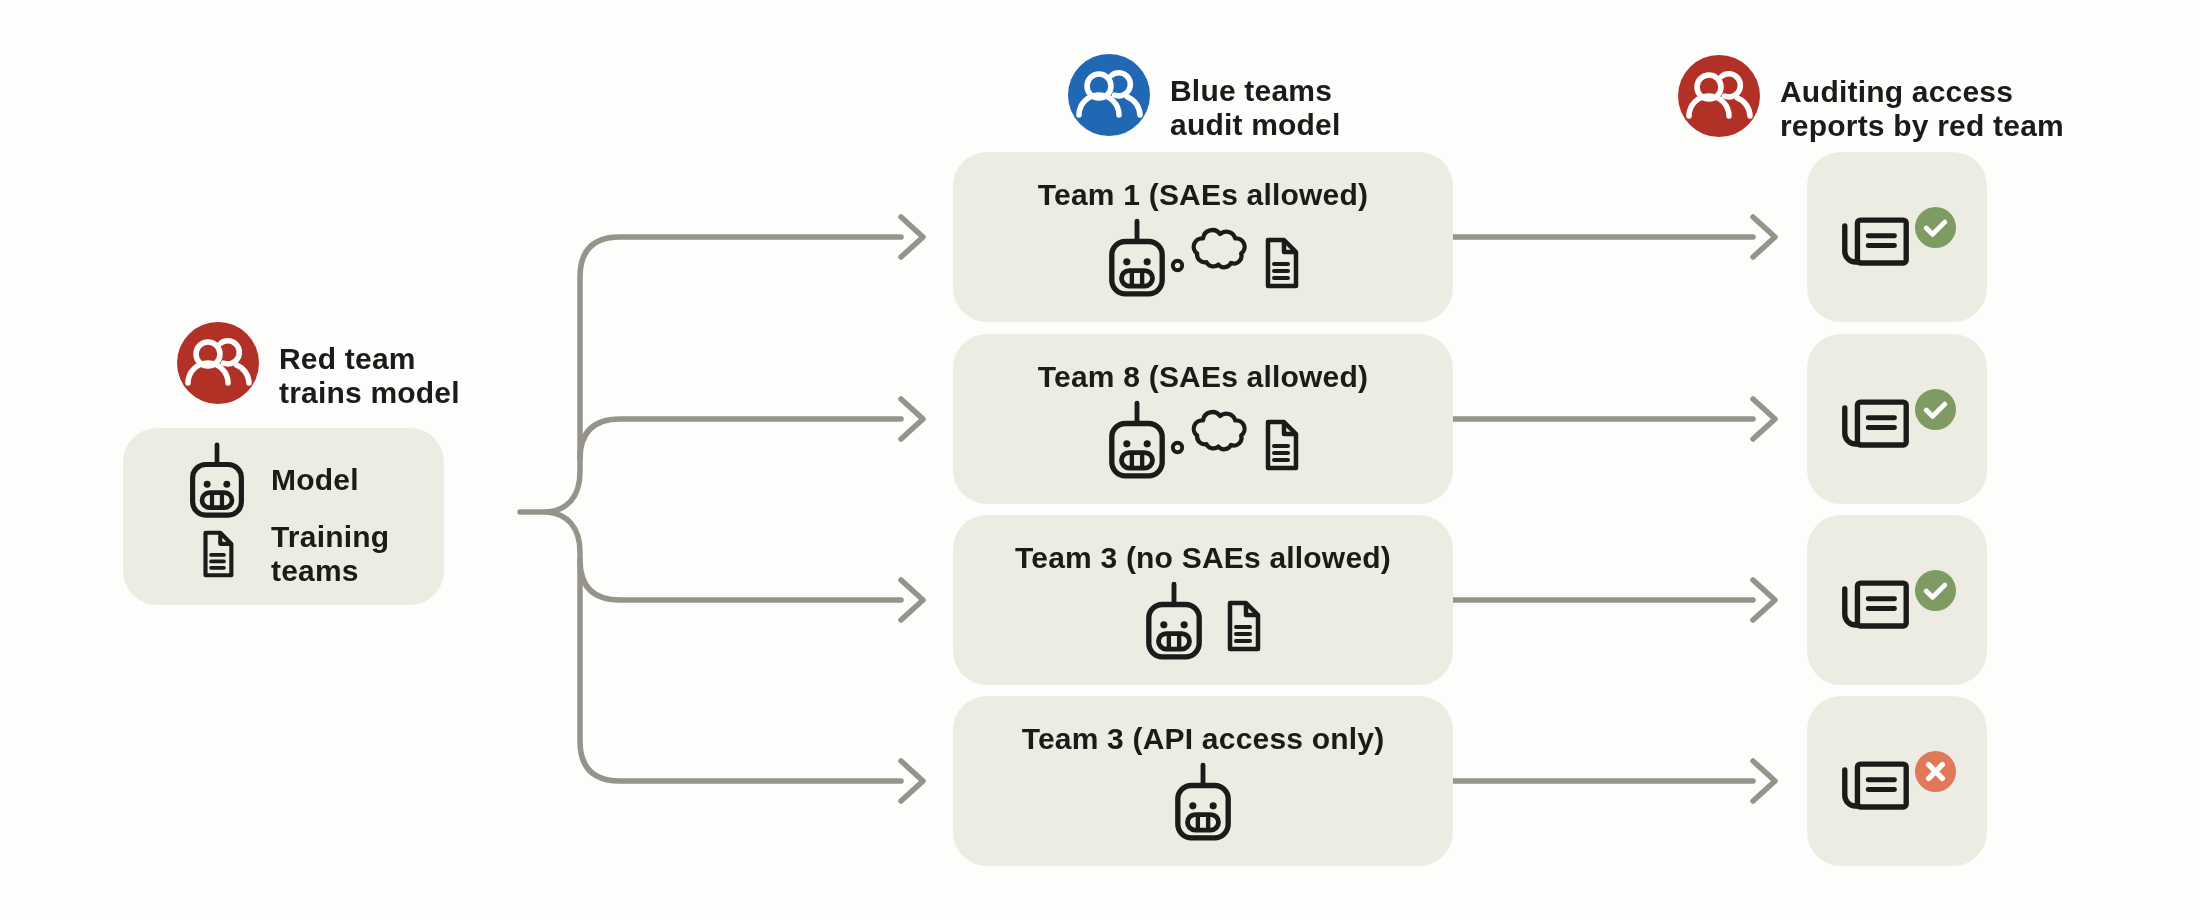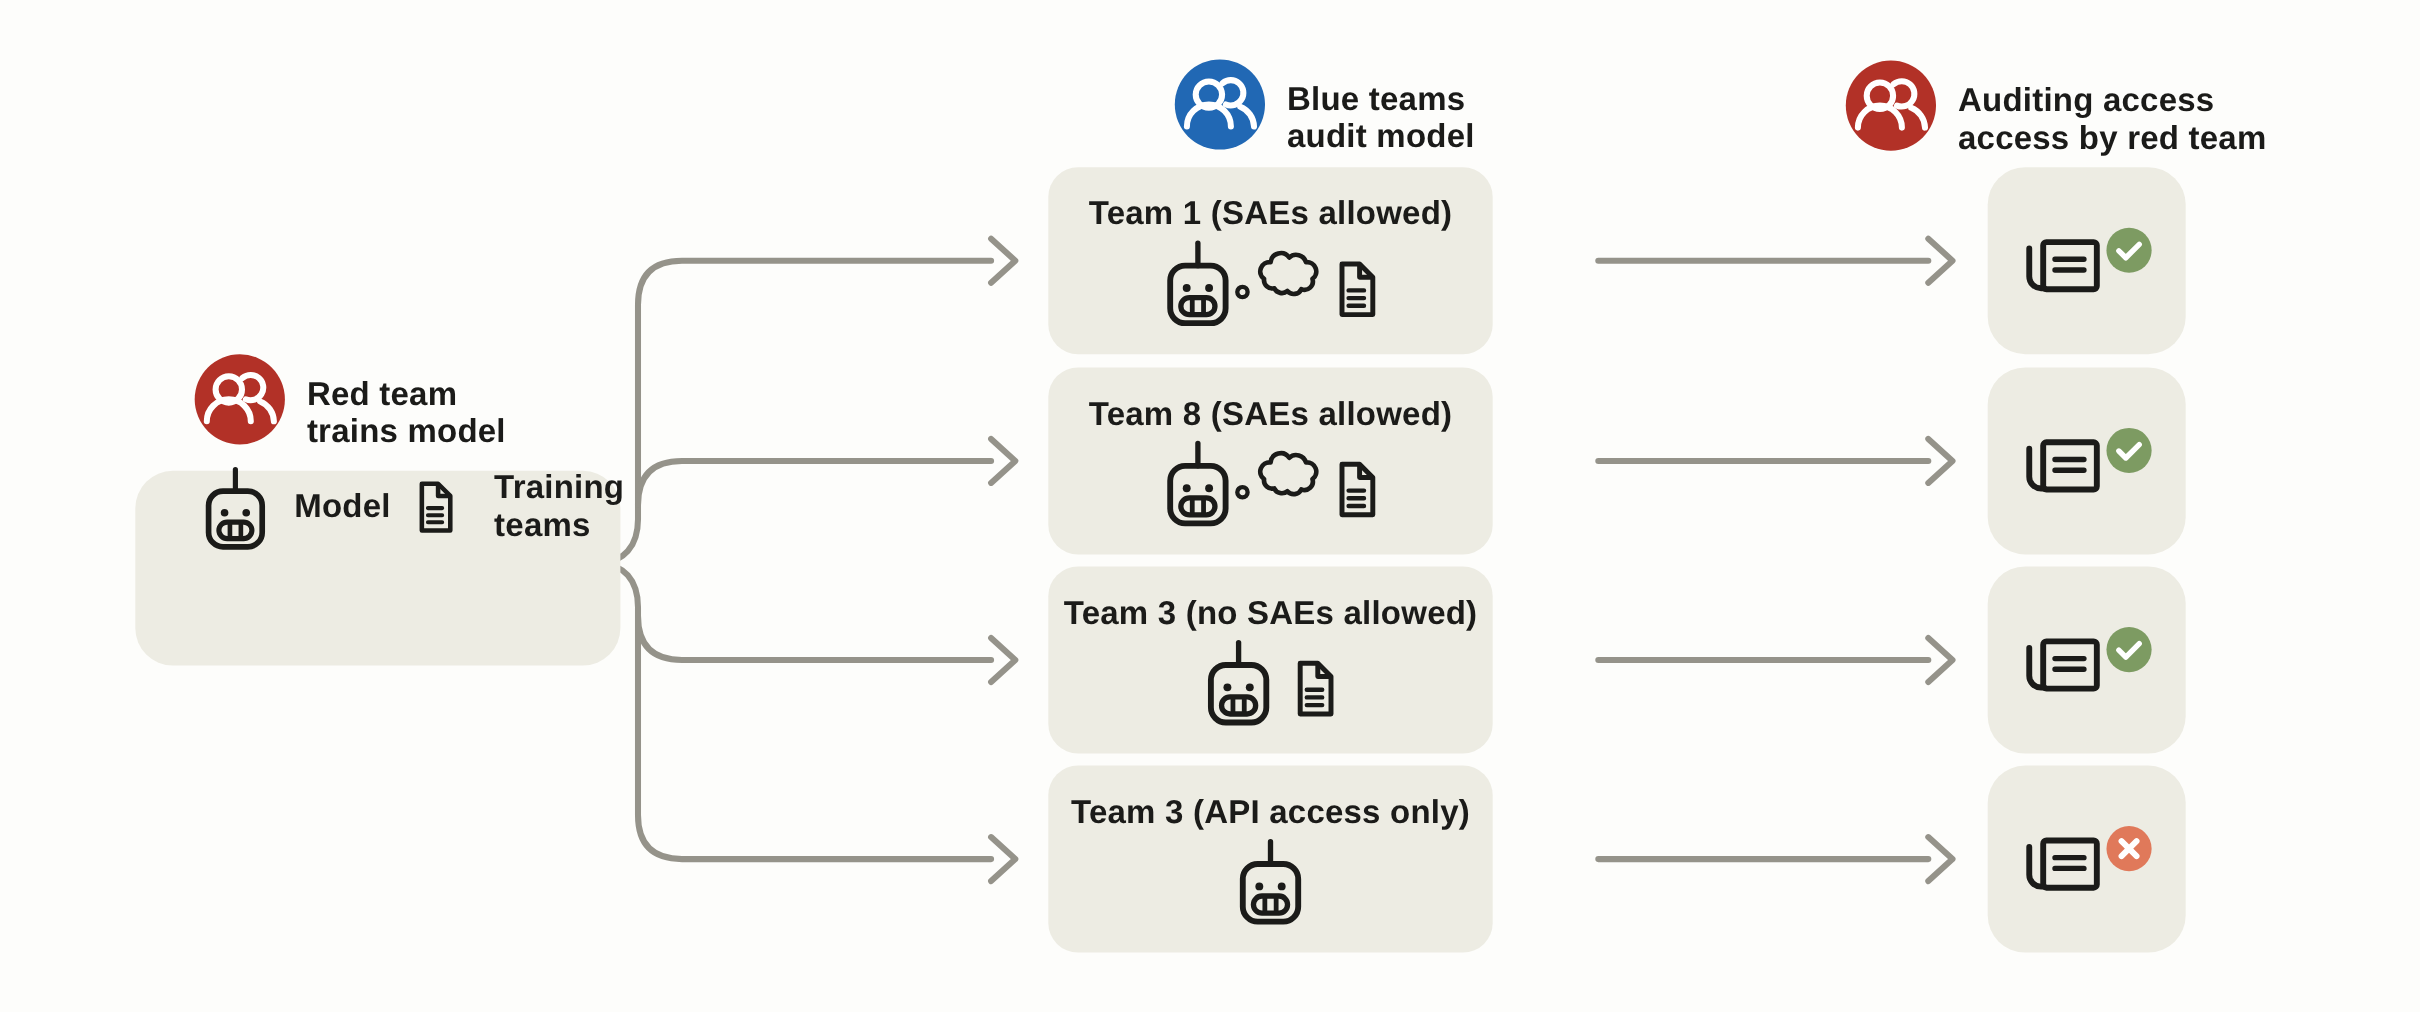--- a/index.html
+++ b/index.html
@@ -19,26 +19,26 @@
   .disc{width:82px;height:82px;border-radius:50%;flex:0 0 auto;display:flex;align-items:center;justify-content:center;}
   .disc-red{background:var(--red,#b23127);}
   .disc-blue{background:var(--blue,#2168b4);}
   .legend-text{margin-left:20px;padding-top:20px;font-weight:700;font-size:30px;line-height:34px;letter-spacing:.2px;white-space:nowrap;}
   .legend-red{left:177px;top:322px;}
   .legend-blue{left:1068px;top:54px;}
   .legend-grading{left:1678px;top:55px;}
 
   
   .box{position:absolute;background:var(--box-bg,#edece3);border-radius:34px;}
-  .source-box{left:123px;top:428px;width:441px;height:177px;display:flex;flex-direction:row;justify-content:center;gap:8px;padding-left:62px;box-sizing:border-box;}
+  .source-box{left:123px;top:428px;width:321px;height:177px;display:flex;flex-direction:column;justify-content:center;gap:8px;padding-left:62px;box-sizing:border-box;}
   .src-row{display:flex;align-items:center;height:66px;}
   .src-icon-col{width:64px;display:flex;justify-content:center;align-items:center;flex:0 0 auto;}
   .src-label{margin-left:22px;font-weight:700;font-size:30px;letter-spacing:.2px;}
 
-  .team-box{left:953px;width:404px;height:170px;box-sizing:border-box;padding-top:26px;border-radius:27px;}
+  .team-box{left:953px;width:500px;height:170px;box-sizing:border-box;padding-top:26px;}
   .team-1{top:152px;}  .team-2{top:334px;}  .team-3{top:515px;}  .team-4{top:696px;}
   .team-title{text-align:center;font-weight:700;font-size:30px;line-height:34px;letter-spacing:.2px;}
   .team-icons{display:flex;justify-content:center;align-items:center;margin-top:2px;height:86px;}
 
   .report-box{left:1807px;width:180px;height:170px;}
   .report-1{top:152px;} .report-2{top:334px;} .report-3{top:515px;} .report-4{top:696px;}
   .report-inner{position:relative;width:100%;height:100%;}
   .newspaper{position:absolute;left:29px;top:60px;}
   .badge{position:absolute;left:107px;top:54px;}
   .badge-pass{color:var(--pass-green,#7d9b62);}
@@ -148,21 +148,21 @@
   </div>
 
   <div class="legend legend-grading">
     <div class="disc disc-red">
       <svg width="82" height="82">
           <use href="#sym-people"></use>
         </svg>
     </div>
     <div class="legend-text">
       <div>Auditing access</div>
-      <div>access by red team</div>
+      <div>reports by red team</div>
     </div>
   </div>
 
   <div class="box source-box">
     <div class="src-row">
       <span class="src-icon-col">
         <svg class="ink" width="60" height="77">
             <use href="#sym-robot"></use>
           </svg>
       </span>

